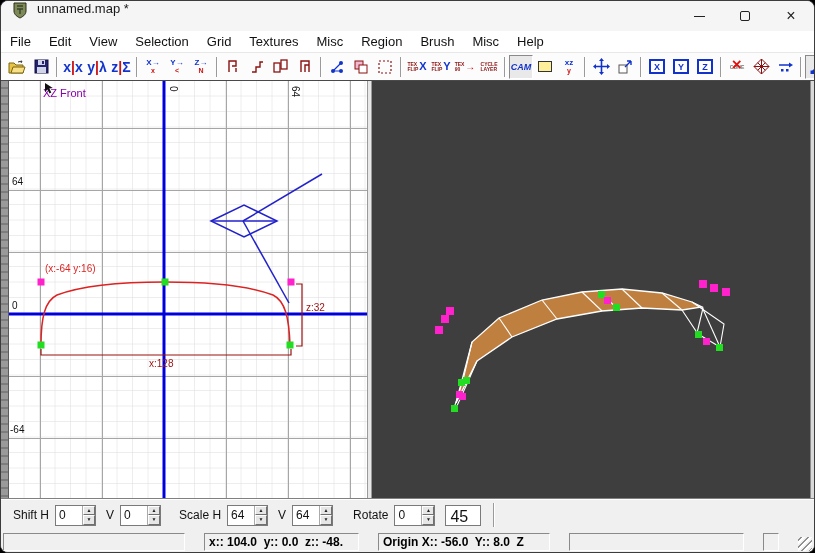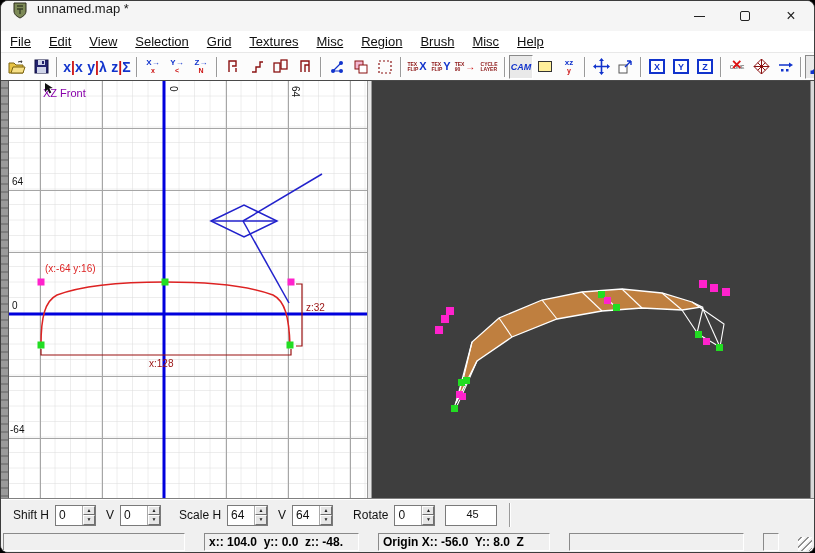--- a/index.html
+++ b/index.html
@@ -12,21 +12,21 @@
   
   .titlebar{height:30px;background:#f5f5f5;display:flex;align-items:flex-start;flex:0 0 30px;}
   .app-icon{width:18px;height:18px;margin:0 8px 0 10px;}
   .title-text{font-size:13px;color:#1a1a1a;}
   .win-controls{margin-left:auto;display:flex;height:100%;}
   .win-btn{width:46px;display:flex;align-items:center;justify-content:center;font-size:14px;color:#222;}
   .min-glyph{display:inline-block;width:11px;border-top:1px solid #222;}
   .max-glyph{display:inline-block;width:10px;height:10px;border:1px solid #222;border-radius:2px;}
   .close-glyph{font-size:16px;line-height:1;}
   
-  .menubar{height:22px;background:#ffffff;display:flex;align-items:center;flex:0 0 22px;border-bottom:1px solid #e8e8e8;text-decoration:underline;}
+  .menubar{height:22px;background:#ffffff;display:flex;align-items:center;flex:0 0 22px;border-bottom:1px solid #e8e8e8;}
   .menu-item{padding:2px 9px;font-size:13px;color:#111;}
   
   .toolbar{height:28px;background:#fcfcfc;display:flex;align-items:center;flex:0 0 28px;
     border-bottom:1px solid #4a4a4a;padding-left:4px;overflow:hidden;white-space:nowrap;}
   .tb{width:24px;height:24px;flex:0 0 24px;display:flex;align-items:center;justify-content:center;
       background:transparent;border:1px solid transparent;position:relative;}
   .tb.pressed{border:1px solid;border-color:#8a8a8a #ffffff #ffffff #8a8a8a;background:#e9e9e9;}
   .tbsep{width:2px;height:20px;flex:0 0 2px;border-left:1px solid #9a9a9a;border-right:1px solid #fff;margin:0 3px;}
   .glyph2{font-size:14px;font-weight:bold;color:#1133cc;line-height:1;}
   .glyph2 .pipe{color:#cc1111;}
@@ -57,21 +57,21 @@
   .right-strip{flex:1;background:#d9d9d9;border-left:1px solid #8a8a8a;}
   
   .bottombar{flex:0 0 33px;background:#f0f0f0;border-top:1px solid #808080;box-shadow:inset 0 1px 0 #ffffff;
     display:flex;align-items:center;padding-left:12px;font-size:12px;color:#111;}
   .bb-label{margin-right:6px;}
   .spin{display:flex;height:21px;border:1px solid #7a7a7a;background:#fff;margin-right:10px;}
   .spin .val{width:26px;font-size:12px;padding:2px 3px;color:#111;}
   .spin .btns{width:13px;display:flex;flex-direction:column;border-left:1px solid #aaa;}
   .sb{flex:1;background:#e6e6e6;border:1px solid;border-color:#fff #6f6f6f #6f6f6f #fff;
       font-size:5px;line-height:1;display:flex;align-items:center;justify-content:center;color:#222;}
-  .plainfield{width:52px;height:21px;border:1px solid #7a7a7a;background:#fff;font-size:11px;padding:2px 20px;color:#111;}
+  .plainfield{width:36px;height:21px;border:1px solid #7a7a7a;background:#fff;font-size:16px;padding:2px 4px;color:#111;}
   .bbsep{width:2px;height:24px;border-left:1px solid #9a9a9a;border-right:1px solid #fff;margin-left:12px;}
   
   .statusbar{flex:0 0 23px;background:#f0f0f0;display:flex;align-items:stretch;padding:2px 2px 3px 2px;gap:19px;
      font-weight:bold;font-size:12px;color:#000;}
   .panel{border:1px solid;border-color:#8a8a8a #ffffff #ffffff #8a8a8a;background:#f0f0f0;
      display:flex;align-items:center;padding:0 4px;overflow:hidden;}
   .pre{white-space:pre;}
   .grip{width:14px;align-self:flex-end;height:14px;
      background:repeating-linear-gradient(135deg,transparent 0 2px,#909090 2px 3px,#fff 3px 5px);}
 </style>

